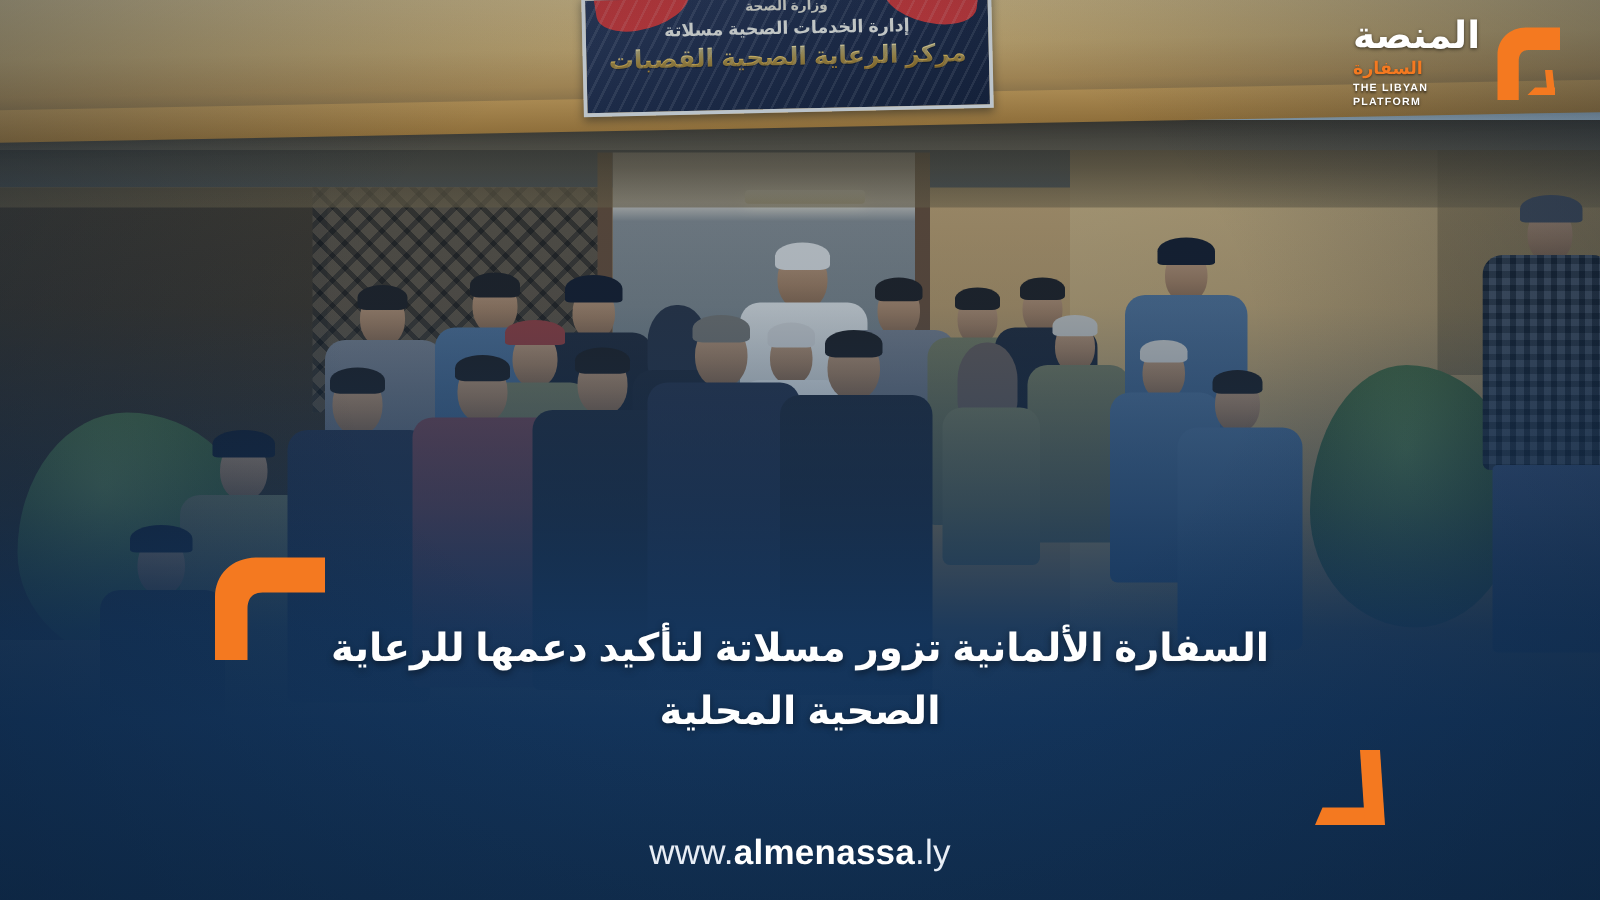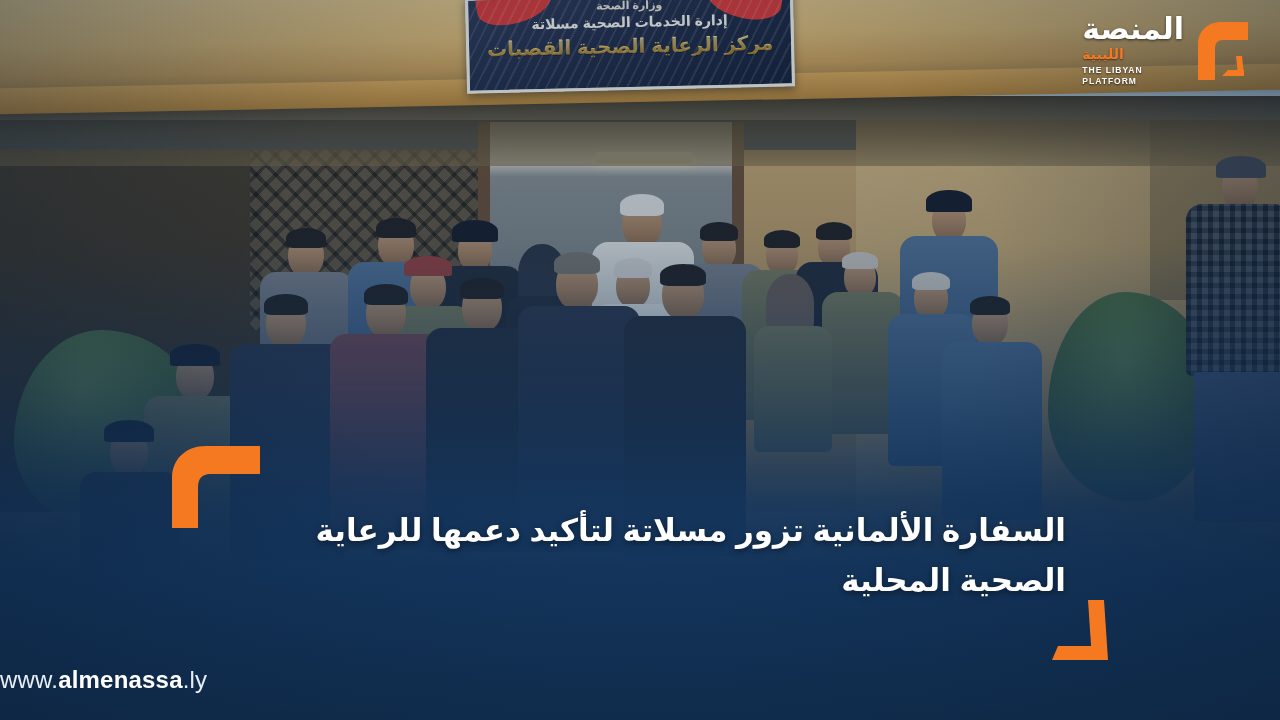--- a/index.html
+++ b/index.html
@@ -261,35 +261,35 @@
   }
   .brand-mark { width: 62px; height: 64px; display: block; }
 
   
   .accent-tl { position: absolute; left: 168px; top: 444px; width: 92px; height: 84px; }
   .accent-br { position: absolute; left: 1052px; top: 598px; width: 96px; height: 62px; }
 
   
   .headline {
     position: absolute;
-    right: 214px; top: 506px; width: 852px;
+    right: 214px; top: 494px; width: 852px;
     color: #ffffff;
-    direction: rtl; text-align: right;
+    direction: rtl; text-align: center;
     font-size: 31px; font-weight: 700;
     line-height: 1.62;
     text-shadow: 0 2px 6px rgba(0,0,0,.45);
   }
 
   
   .footer-url {
     position: absolute;
     left: 0; right: 0; top: 666px;
-    text-align: left;
+    text-align: center;
     color: #e8eef6;
-    font-size: 24px;
+    font-size: 28px;
     letter-spacing: .2px;
   }
   .footer-url b { font-weight: 700; color: #ffffff; }
 </style>
 </head>
 <body>
 
 <div id="card">
 
   <div class="photo">
@@ -465,21 +465,21 @@
 
 
   <div class="brand">
     <svg class="brand-mark" viewBox="0 0 62 64">
       <path d="M6 62 L6 26 C6 13 16 4 29 4 L56 4 L56 22 L31 22 C25 22 23 26 23 31 L23 62 Z" fill="#f47920"></path>
       <path d="M36 52 L52 52 L52 58 L30 58 Z" fill="#f47920"></path>
       <path d="M44 38 L50 38 L52 57 L46 57 Z" fill="#f47920"></path>
     </svg>
     <div class="brand-text">
       <div class="brand-ar">المنصة</div>
-      <div class="brand-ar-sub">الليبية</div>
+      <div class="brand-ar-sub">السفارة</div>
       <div class="brand-en">
         <div>THE LIBYAN</div>
         <div>PLATFORM</div>
       </div>
     </div>
   </div>
 
   <svg class="accent-tl" viewBox="0 0 92 84">
     <path d="M4 84 L4 34 C4 15 18 2 38 2 L92 2 L92 30 L42 30 C34 30 30 35 30 43 L30 84 Z" fill="#f47920"></path>
   </svg>

